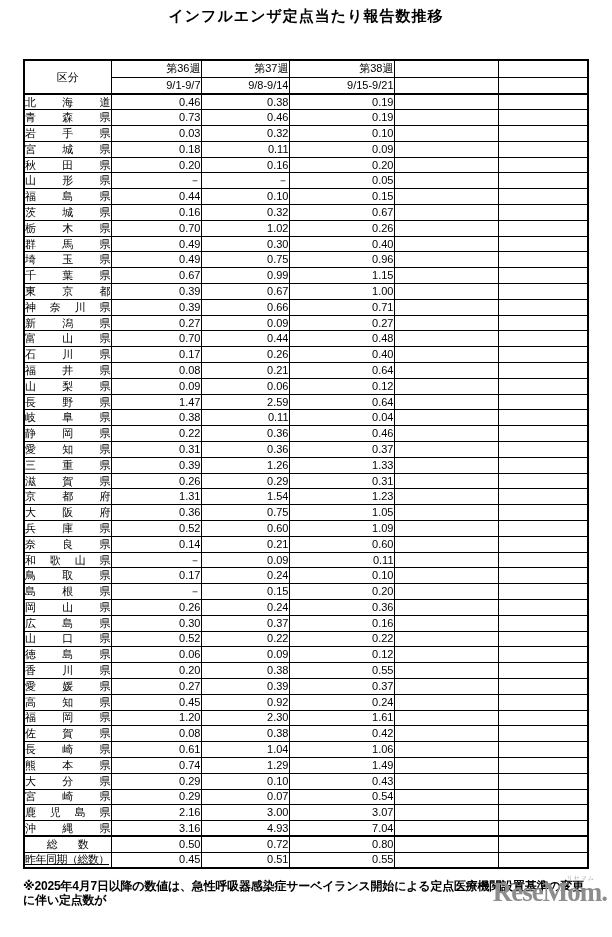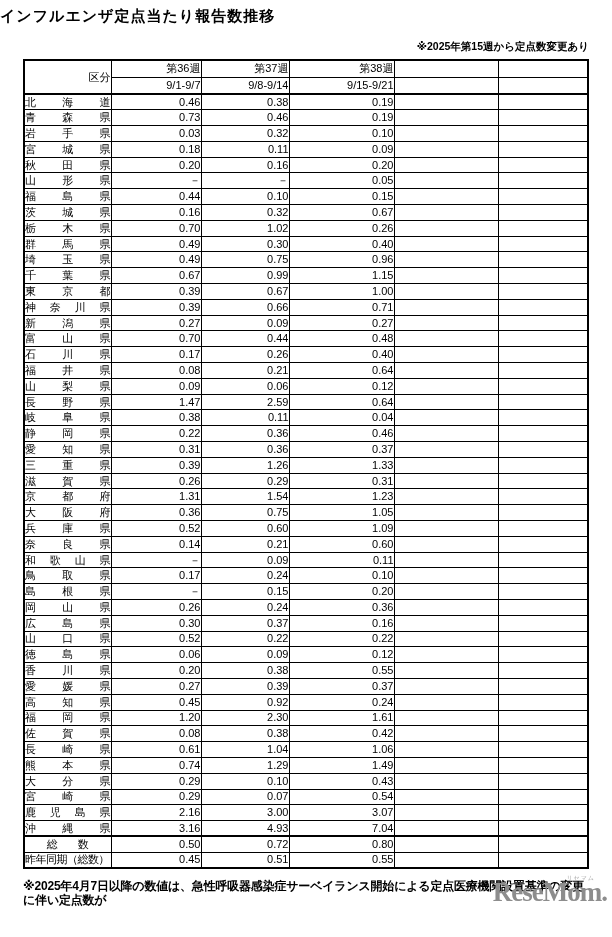--- a/index.html
+++ b/index.html
@@ -2,50 +2,50 @@
 <html lang="ja"><head>
 <meta charset="utf-8">
 <style>
   html,body{margin:0;padding:0;}
   body{
     width:612px;height:937px;background:#ffffff;color:#000;
     font-family:"Liberation Sans","DejaVu Sans",sans-serif;
     position:relative;overflow:hidden;
   }
   .title{
-    margin:0;padding-top:7px;
+    margin:0;padding-top:7px;text-align:center;
     font-size:15px;font-weight:bold;letter-spacing:1px;
   }
   .top-note{
     position:absolute;top:40px;right:23px;
     font-size:10.5px;font-weight:bold;letter-spacing:0px;
   }
   table.report{
     position:absolute;top:59px;left:23px;
     border-collapse:collapse;table-layout:fixed;
     border:2px solid #000;
   }
   table.report td{
     border:1px solid #000;
     font-size:11px;line-height:1;
     padding:0;overflow:hidden;white-space:nowrap;
     vertical-align:middle;
   }
   thead tr{height:17px;}
   tbody tr{height:15.8px;}
   td.hdr{text-align:right;font-size:11px;}
-  td.cat{text-align:right;font-size:12px;}
+  td.cat{text-align:center;font-size:12px;}
   tr.hdr-last td{border-bottom-width:2px;}
   tbody tr:first-child td{border-top-width:2px;}
   tbody tr.total-row td{border-top-width:2px;}
   td.name{padding:0 7px 0 3px;}
   .name-flex{display:flex;justify-content:space-between;align-items:center;}
   td.val{text-align:right;padding-right:7px;font-size:11px;}
   td.total-name .name-flex{justify-content:center;gap:20px;padding:0 0;}
-  td.prev-name{font-size:10px;padding:0 1px 0 2px;letter-spacing:-0.5px;}
+  td.prev-name{font-size:10px;padding:0 1px 0 2px;letter-spacing:-0.5px;text-decoration:underline;}
   .footer-note{
     position:absolute;top:879px;left:23px;width:566px;
     font-size:12px;font-weight:bold;line-height:14px;letter-spacing:-0.2px;
   }
   .logo{
     position:absolute;top:877px;right:5px;
     font-size:27px;font-weight:bold;letter-spacing:-1px;
     font-family:Liberation Serif, serif;
   }
   .logo-ruby{
@@ -53,21 +53,20 @@
     font-size:6px;font-weight:normal;letter-spacing:1px;
   }
 </style>
 </head>
 <body>
 
 <div class="page">
 
   <h1 class="title">インフルエンザ定点当たり報告数推移</h1>
 
-  <div class="top-note">※2025年第15週から定点数変更あり</div>
 
   <table class="report">
     <colgroup>
       <col style="width:87px">
       <col style="width:90px">
       <col style="width:88px">
       <col style="width:105px">
       <col style="width:104px">
       <col style="width:90px">
     </colgroup>

